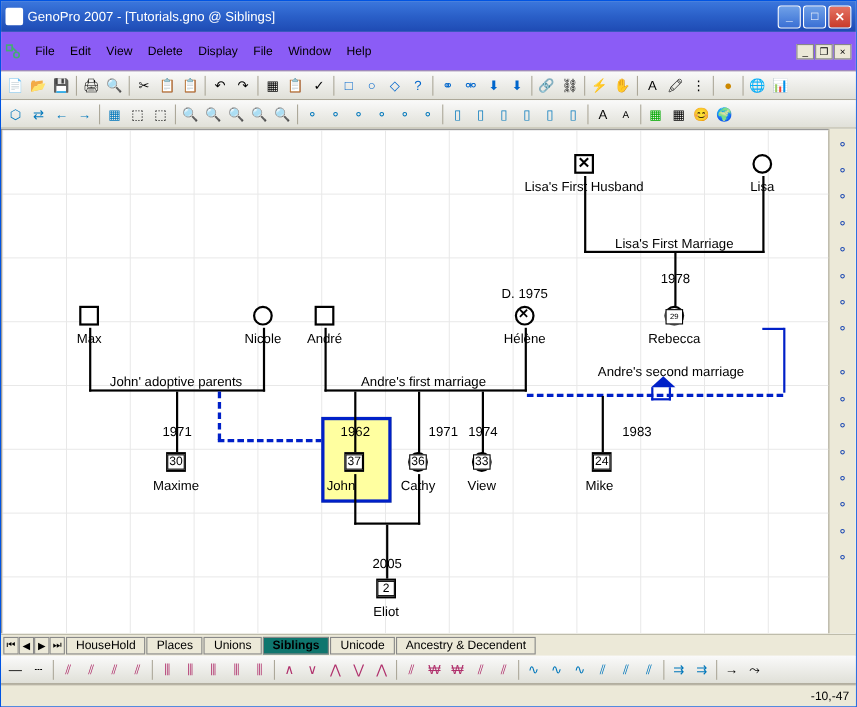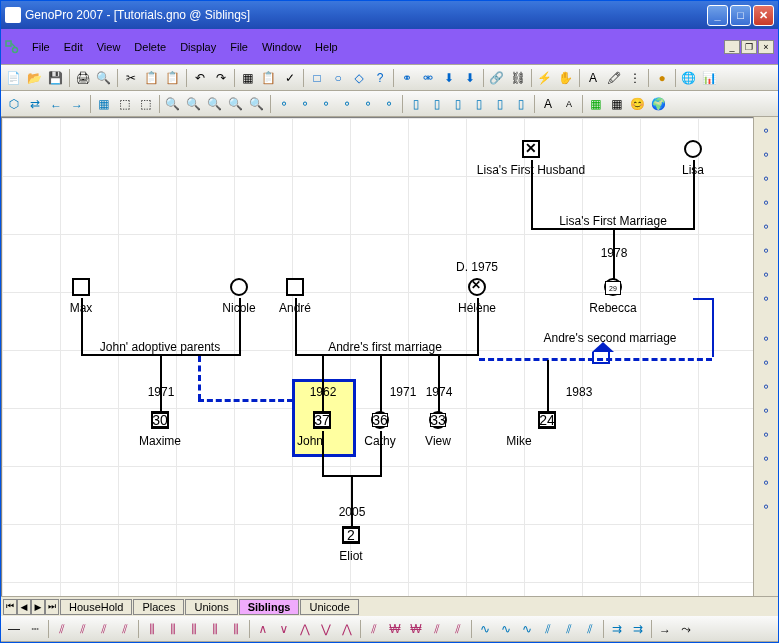--- a/index.html
+++ b/index.html
@@ -23,26 +23,26 @@
 .canvas { flex: 1; position: relative; background-image: linear-gradient(to right, #e8e8e8 1px, transparent 1px), linear-gradient(to bottom, #e8e8e8 1px, transparent 1px); background-size: 58px 58px; border-top: 1px solid #808080; border-left: 1px solid #808080; }
 .right-rail { width: 25px; background: #ece9d8; border-left: 1px solid #aca899; display: flex; flex-direction: column; align-items: center; padding-top: 4px; gap: 4px; }
 .rail-btn { width: 20px; height: 20px; display: flex; align-items: center; justify-content: center; cursor: pointer; font-size: 12px; color: #1e4ab3; }
 .node-sym { position: absolute; width: 18px; height: 18px; border: 2px solid #000; background: #fff; }
 .node-sym.circle { border-radius: 50%; }
 .node-label { position: absolute; font-size: 12px; text-align: center; transform: translateX(-50%); white-space: nowrap; }
 .line-h { position: absolute; height: 2px; background: #000; }
 .line-v { position: absolute; width: 2px; background: #000; }
 .dashed-h { position: absolute; border-top: 3px dashed #0020c8; height: 0; }
 .dashed-v { position: absolute; border-left: 3px dashed #0020c8; width: 0; }
-.age-box { position: absolute; width: 16px; height: 14px; border: 1px solid #000; background: #fff; font-size: 14px; display: flex; align-items: center; justify-content: center; }
+.age-box { position: absolute; width: 16px; height: 14px; border: 1px solid #000; background: #fff; font-size: 11px; display: flex; align-items: center; justify-content: center; }
 .highlight { position: absolute; background: #ffffa0; border: 3px solid #0020c8; }
 .tabstrip { height: 20px; background: #ece9d8; display: flex; align-items: center; border-top: 1px solid #aca899; padding-left: 2px; }
 .tab-nav { width: 14px; height: 16px; border: 1px solid #888; background: #ece9d8; font-size: 9px; display: flex; align-items: center; justify-content: center; cursor: pointer; }
 .sheet-tab { padding: 1px 8px; border: 1px solid #888; background: #ece9d8; margin-left: 1px; font-size: 11px; cursor: pointer; }
-.sheet-tab.active { background: #f0abfc; font-weight: bold; }
+.sheet-tab.active { background: #0f766e; font-weight: bold; }
 .statusbar { height: 20px; background: #ece9d8; border-top: 1px solid #aca899; display: flex; align-items: center; justify-content: flex-end; padding: 0 6px; }
 .house-icon { position: absolute; width: 18px; height: 12px; border: 2px solid #0020c8; border-top: none; }
 .house-icon::before { content: ''; position: absolute; top: -10px; left: -2px; width: 0; height: 0; border-left: 11px solid transparent; border-right: 11px solid transparent; border-bottom: 10px solid #0020c8; }
 .x-mark { position: absolute; font-size: 14px; font-weight: bold; }
 </style>
 </head>
 <body>
 
 <div class="window">
   <div class="titlebar">
@@ -238,21 +238,21 @@
       <div class="line-v" style="left:436px;top:238px;height:56px"></div>
       <div class="node-label" style="left:437px;top:267px">1974</div>
       <div class="node-sym circle" style="left:427px;top:293px"></div>
       <div class="age-box" style="left:428px;top:295px">33</div>
       <div class="node-label" style="left:436px;top:316px">View</div>
 
       <div class="line-v" style="left:545px;top:242px;height:52px"></div>
       <div class="node-label" style="left:577px;top:267px">1983</div>
       <div class="node-sym" style="left:536px;top:293px"></div>
       <div class="age-box" style="left:537px;top:295px">24</div>
-      <div class="node-label" style="left:517px;top:316px">Mike</div>
+      <div class="node-label" style="left:543px;top:316px">Mike</div>
 
       <div class="line-v" style="left:320px;top:313px;height:46px"></div>
       <div class="line-v" style="left:378px;top:313px;height:46px"></div>
       <div class="line-h" style="left:320px;top:357px;width:60px"></div>
       <div class="line-v" style="left:349px;top:359px;height:50px"></div>
       <div class="node-label" style="left:350px;top:387px">2005</div>
       <div class="node-sym" style="left:340px;top:408px"></div>
       <div class="age-box" style="left:341px;top:410px">2</div>
       <div class="node-label" style="left:349px;top:431px">Eliot</div>
 
@@ -282,20 +282,21 @@
   <div class="tabstrip">
     <div class="tab-nav">⏮</div>
     <div class="tab-nav">◀</div>
     <div class="tab-nav">▶</div>
     <div class="tab-nav">⏭</div>
     <div class="sheet-tab">HouseHold</div>
     <div class="sheet-tab">Places</div>
     <div class="sheet-tab">Unions</div>
     <div class="sheet-tab active">Siblings</div>
     <div class="sheet-tab">Unicode</div>
+    <div class="sheet-tab">Ancestry &amp; Decendent</div>
   </div>
 
   <div class="toolbar">
     <div class="tb-btn" style="color:#000">—</div>
     <div class="tb-btn" style="color:#000">┄</div>
     <div class="tb-sep"></div>
     <div class="tb-btn" style="color:#b0306c">⫽</div>
     <div class="tb-btn" style="color:#b0306c">⫽</div>
     <div class="tb-btn" style="color:#b0306c">⫽</div>
     <div class="tb-btn" style="color:#b0306c">⫽</div>
@@ -325,13 +326,16 @@
     <div class="tb-btn" style="color:#07b">⫽</div>
     <div class="tb-btn" style="color:#07b">⫽</div>
     <div class="tb-sep"></div>
     <div class="tb-btn" style="color:#07b">⇉</div>
     <div class="tb-btn" style="color:#07b">⇉</div>
     <div class="tb-sep"></div>
     <div class="tb-btn" style="color:#000">→</div>
     <div class="tb-btn" style="color:#000">⤳</div>
   </div>
 
+  <div class="statusbar">
+    <span>-10,-47</span>
+  </div>
 </div>
 
 </body></html>

